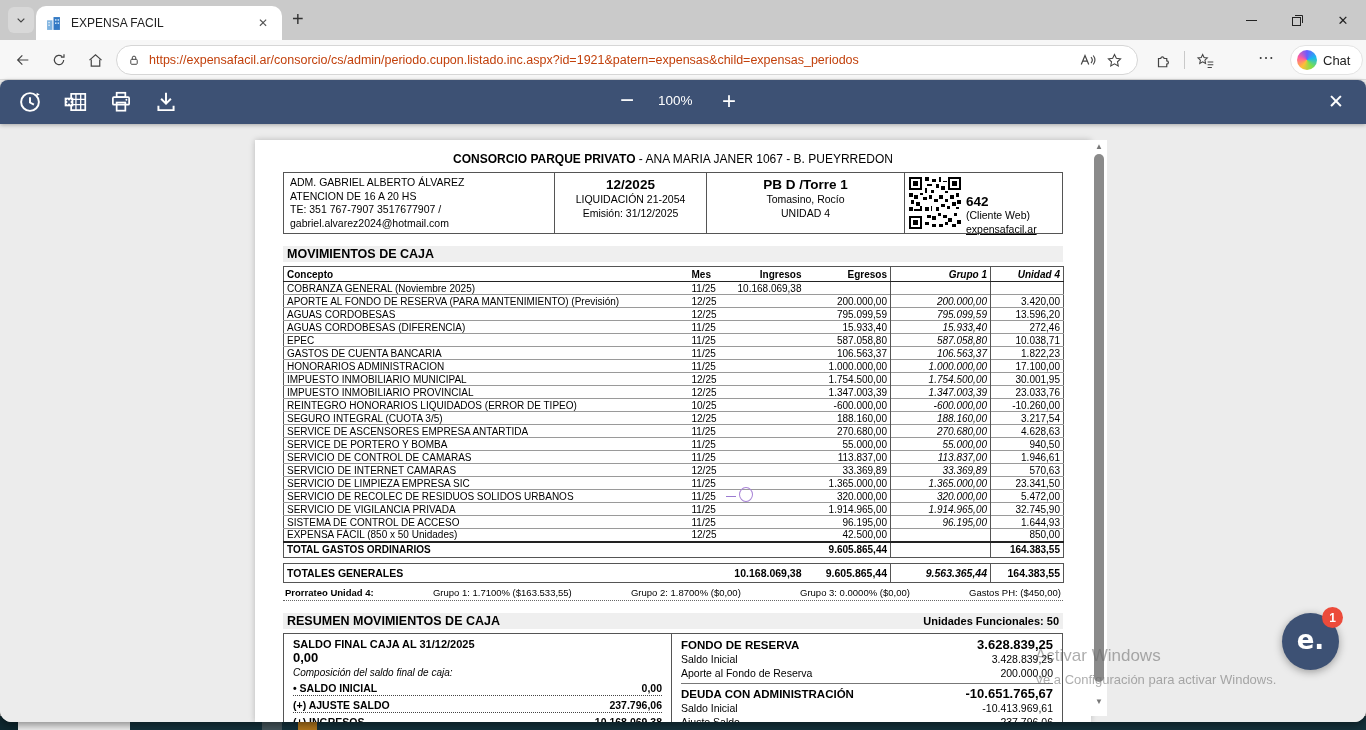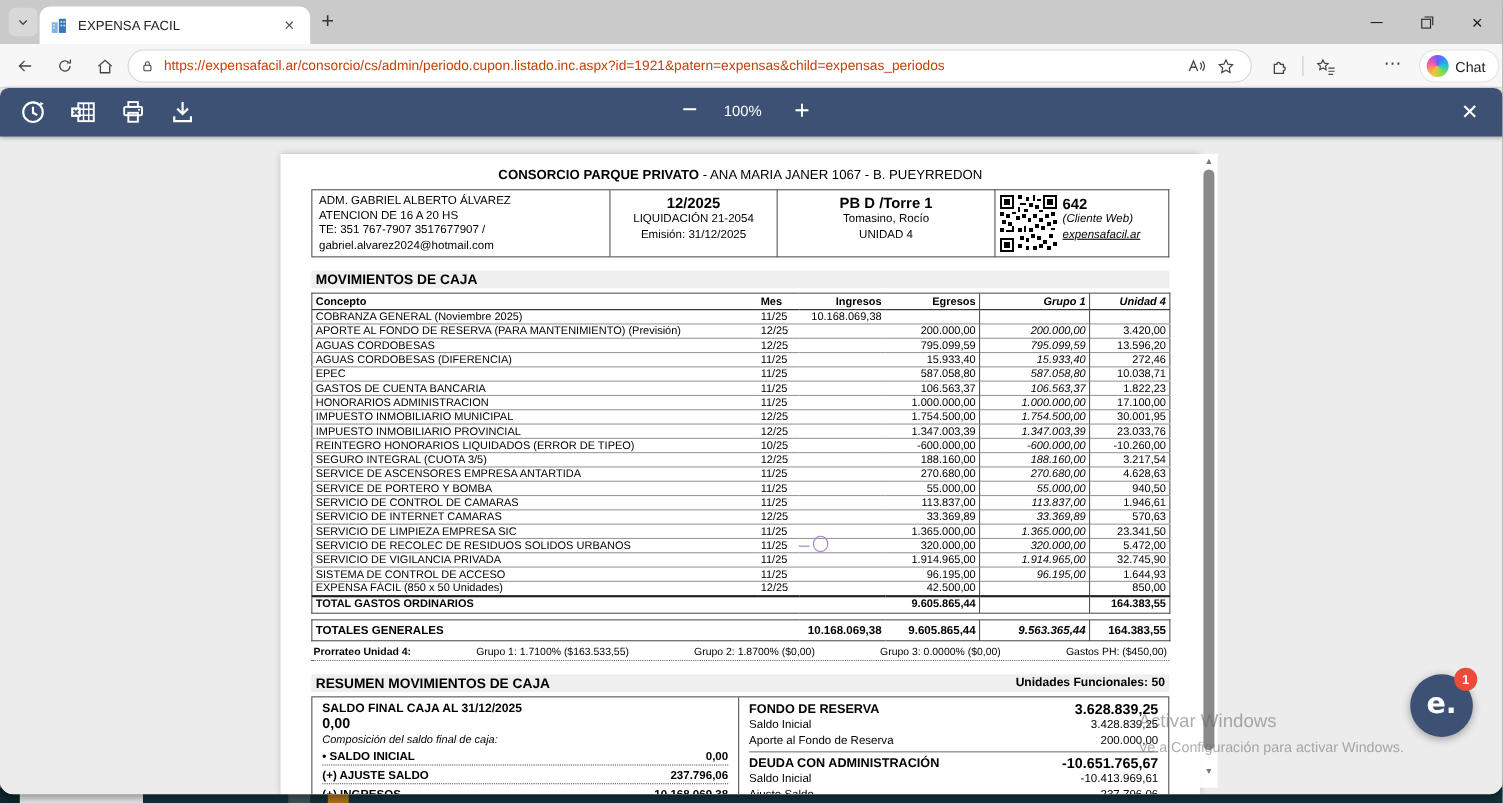--- a/index.html
+++ b/index.html
@@ -56,23 +56,23 @@
   .hbox + .hbox { border-left:none; }
   #hbox-admin { width:272px; padding:3px 6px; font-size:10.5px; line-height:13.5px; }
   #hbox-period { width:152px; text-align:center; padding-top:4px; }
   #hbox-period .big { font-size:13.5px; font-weight:bold; }
   #hbox-period .sm { font-size:10.5px; line-height:14px; }
   #hbox-unit { width:198px; text-align:center; padding-top:4px; }
   #hbox-unit .big { font-size:13.5px; font-weight:bold; }
   #hbox-unit .sm { font-size:10.5px; line-height:14px; }
   #hbox-qr { width:158px; display:flex; padding:4px; gap:5px; }
   #qr-svg { width:52px; height:52px; }
-  #qr-meta { padding-top:1px; }
+  #qr-meta { padding-top:1px;margin-top:16px; }
   #qr-meta .big { font-size:13.5px; font-weight:bold; }
-  #qr-meta .sm { font-size:10.5px; line-height:13.5px;font-style:italic; }
+  #qr-meta .sm { font-size:10.5px; line-height:13.5px; }
   #qr-meta .link { text-decoration:underline; }
 
   .band { margin-top:12px; background:#efefef; display:flex; justify-content:space-between; align-items:center; padding:1px 4px; }
   .band .t { font-weight:bold; font-size:12.5px; }
   .band .r { font-weight:bold; font-size:11px; }
 
   table.mov { width:780px; border-collapse:collapse; table-layout:fixed; margin-top:4px; font-size:10px; border:1px solid #555; }
   table.mov col.c1{width:405px} table.mov col.c2{width:38px} table.mov col.c3{width:78px}
   table.mov col.c4{width:86px} table.mov col.c5{width:100px} table.mov col.c6{width:73px}
   table.mov th { font-weight:bold; text-align:left; height:15px; border-bottom:1px solid #222; padding:0 3px; }

